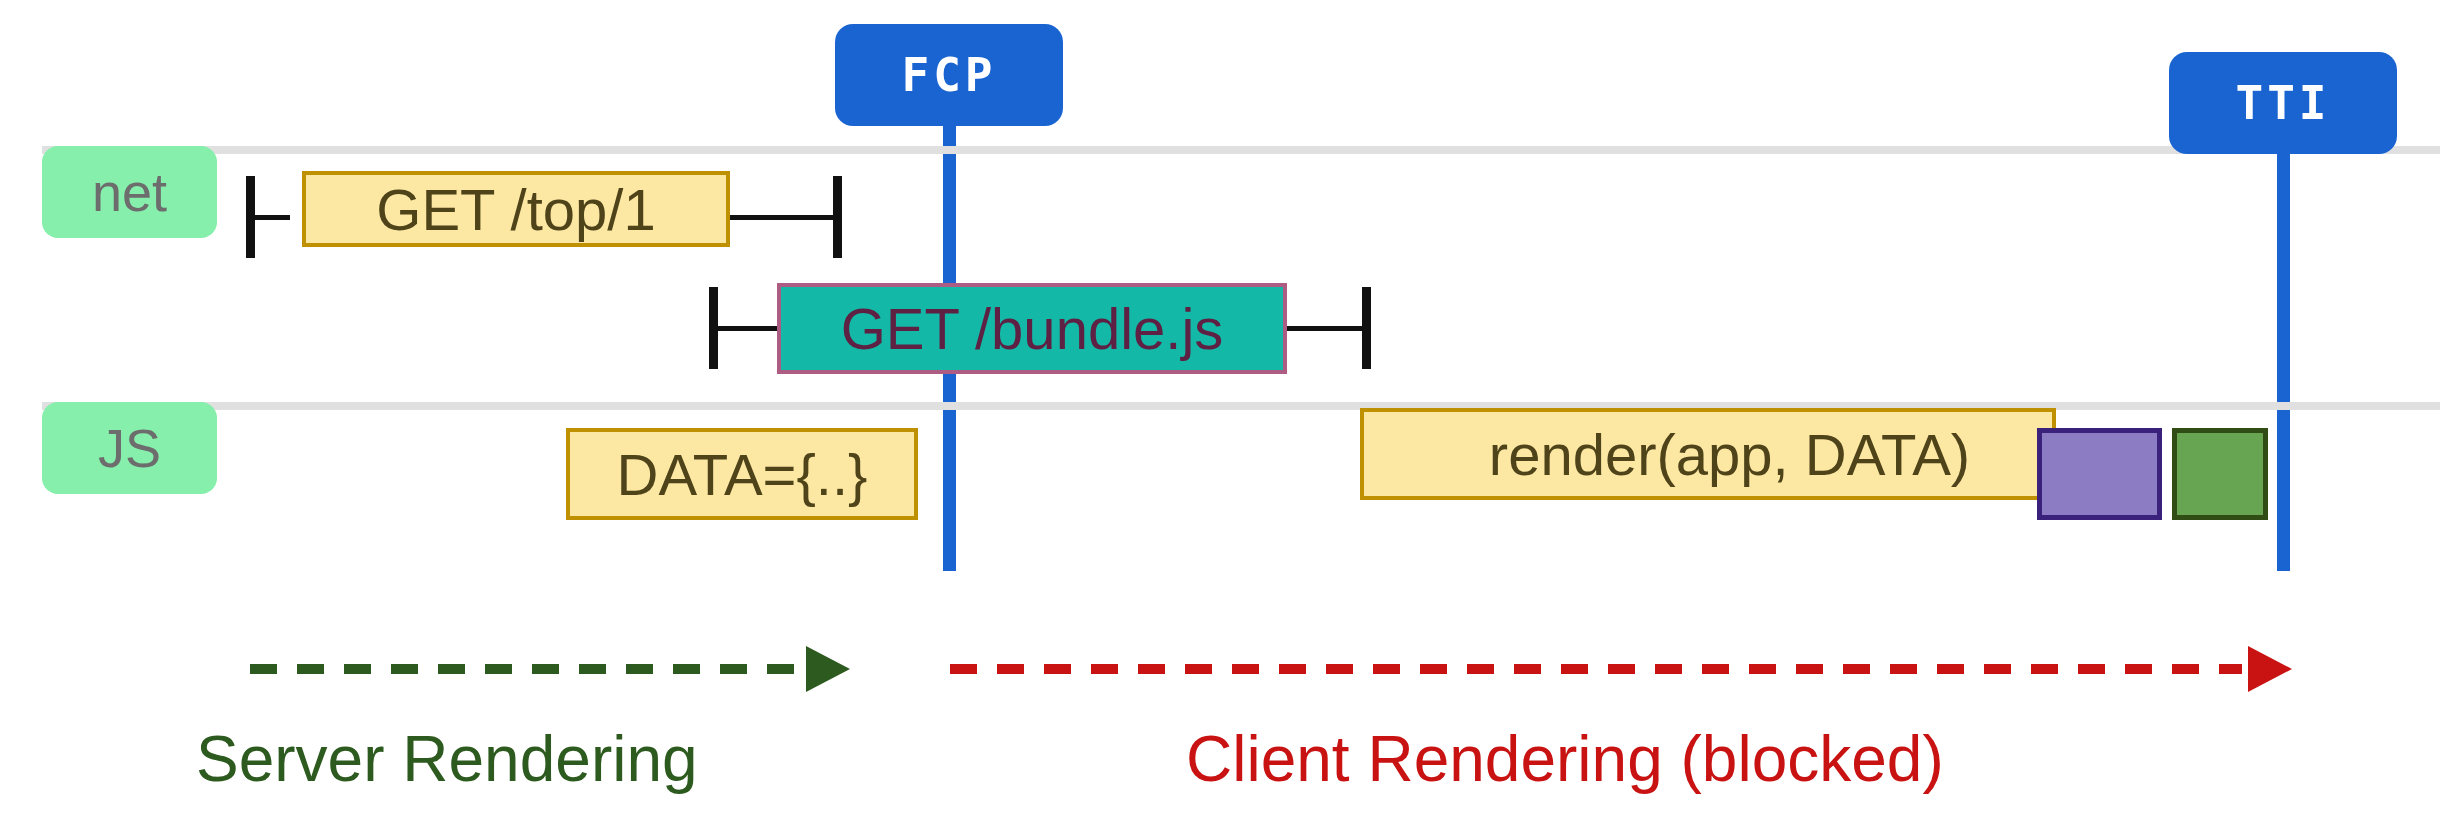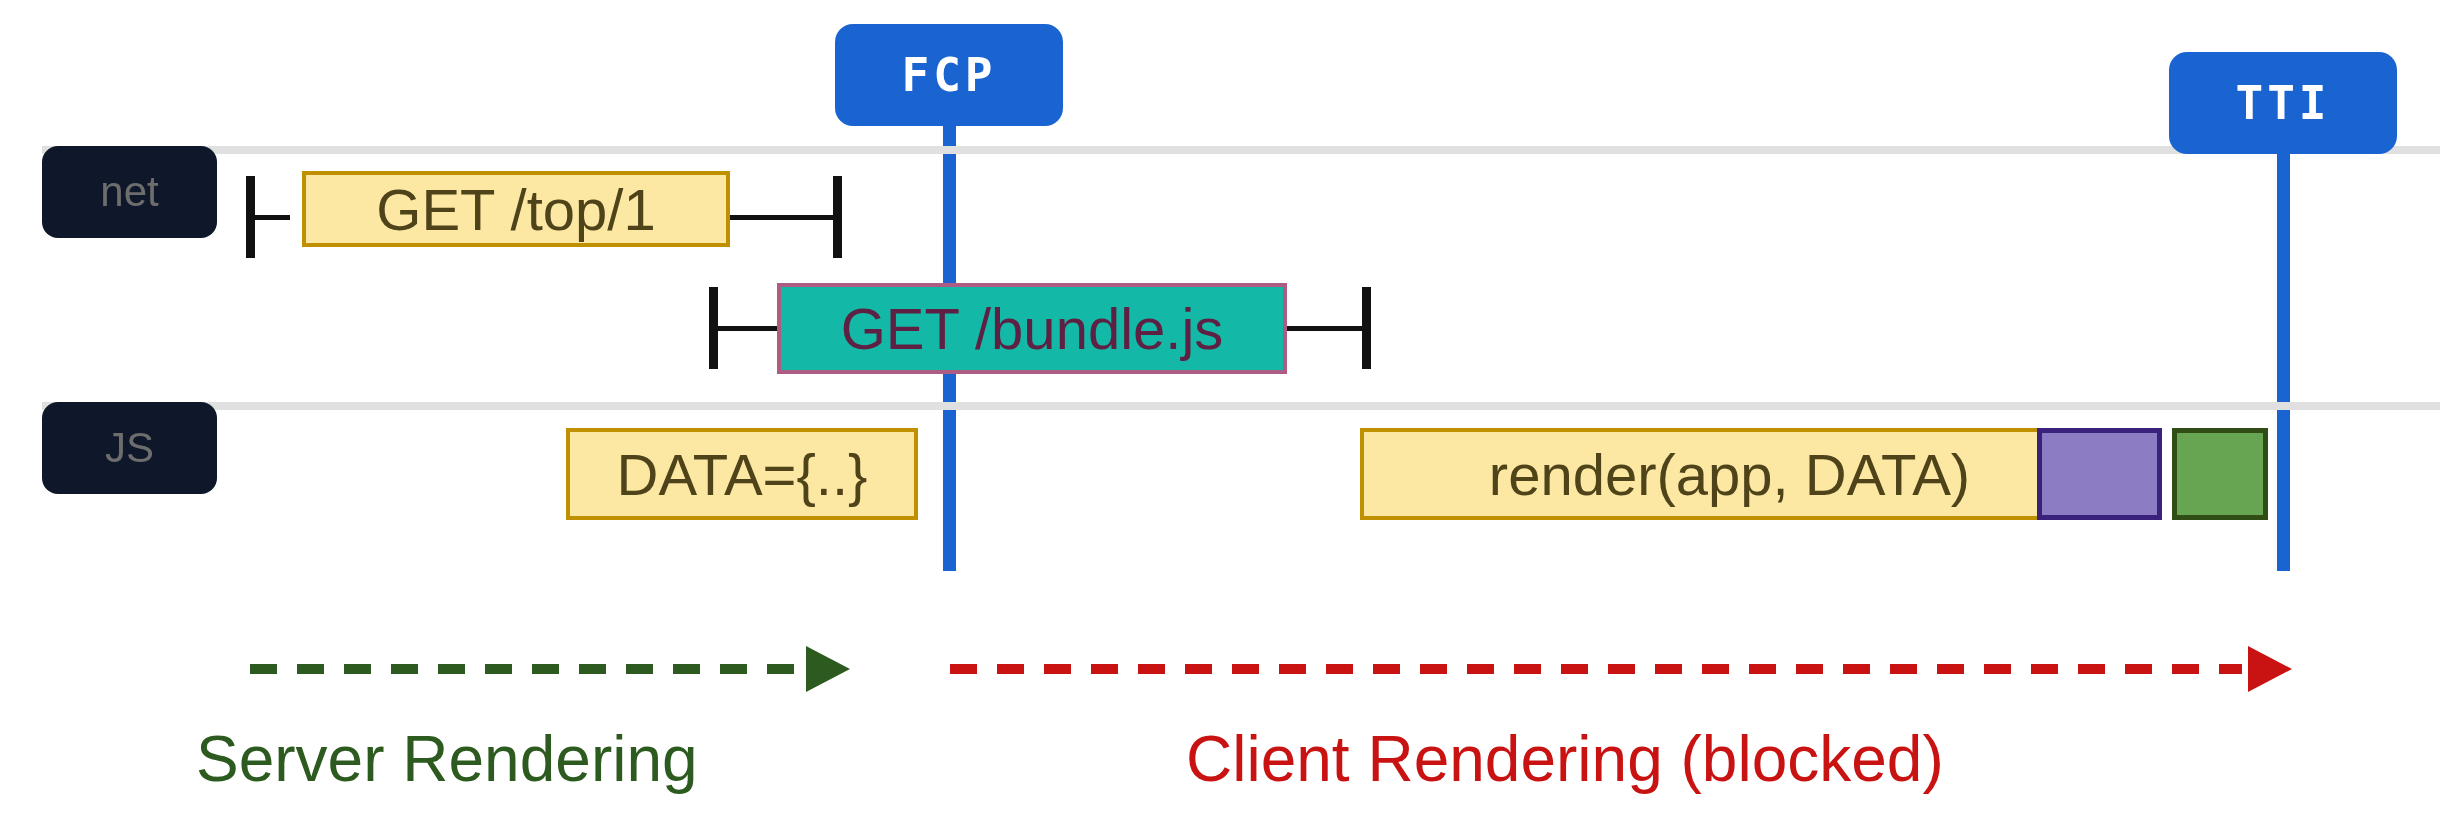--- a/index.html
+++ b/index.html
@@ -28,24 +28,24 @@
     height: 8px;
     background: #e0e0e0;
     z-index: 2;
   }
   
   .lane-label {
     position: absolute;
     left: 42px;
     width: 175px;
     height: 92px;
-    background: #0f172a;
+    background: #86efac;
     border-radius: 16px;
     color: #6d6d6d;
-    font-size: 42px;
+    font-size: 54px;
     display: flex;
     align-items: center;
     justify-content: center;
     z-index: 3;
   }
   
   .tick {
     position: absolute;
     width: 9px;
     height: 82px;
@@ -155,21 +155,21 @@
   <div class="task yellow" style="left:302px; top:171px; width:428px; height:76px;text-align:center;">
     <span>GET /top/1</span>
   </div>
   <div class="task pink" style="left:777px; top:283px; width:510px; height:91px;">
     <span>GET /bundle.js</span>
   </div>
 
   <div class="task yellow" style="left:566px; top:428px; width:352px; height:92px;">
     <span>DATA={..}</span>
   </div>
-  <div class="task yellow" style="left:1360px; top:428px; width:696px; height:92px;padding-left:43px;">
+  <div class="task yellow" style="left:1360px; top:408px; width:696px; height:92px;padding-left:43px;">
     <span>render(app, DATA)</span>
   </div>
   <div class="task purple" style="left:2037px; top:428px; width:125px; height:92px;"></div>
   <div class="task green" style="left:2172px; top:428px; width:96px; height:92px;"></div>
 
   <div class="badge" style="left:835px;">
     <span>FCP</span>
   </div>
   <div class="badge" style="left:2169px;margin-top:28px;">
     <span>TTI</span>

